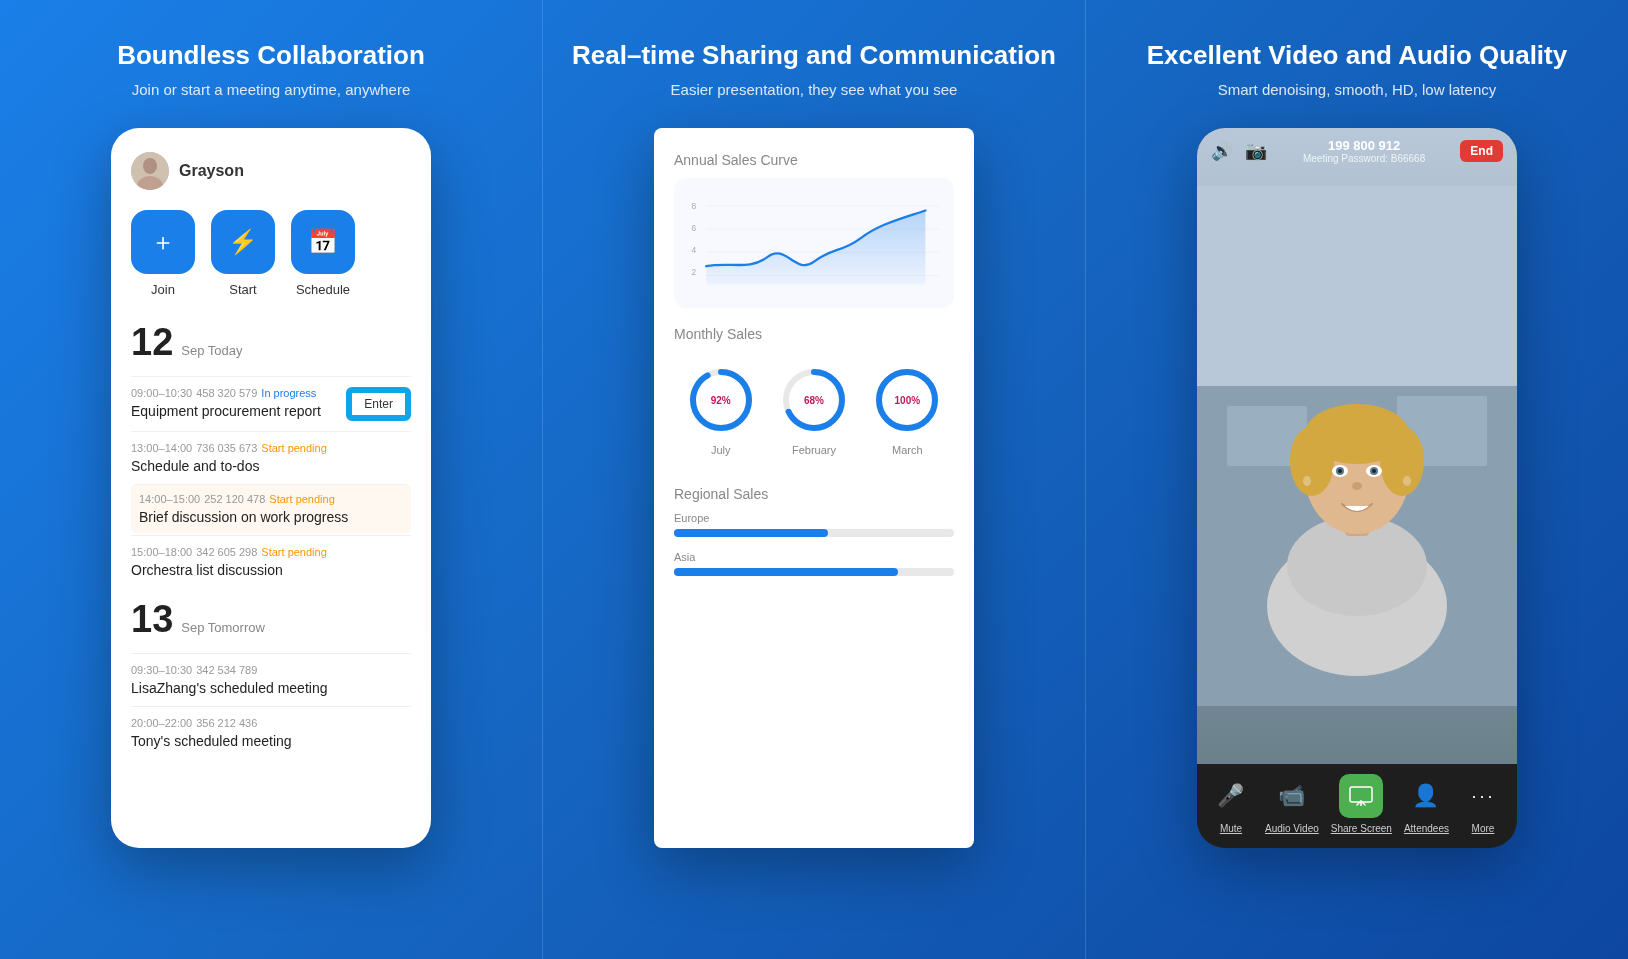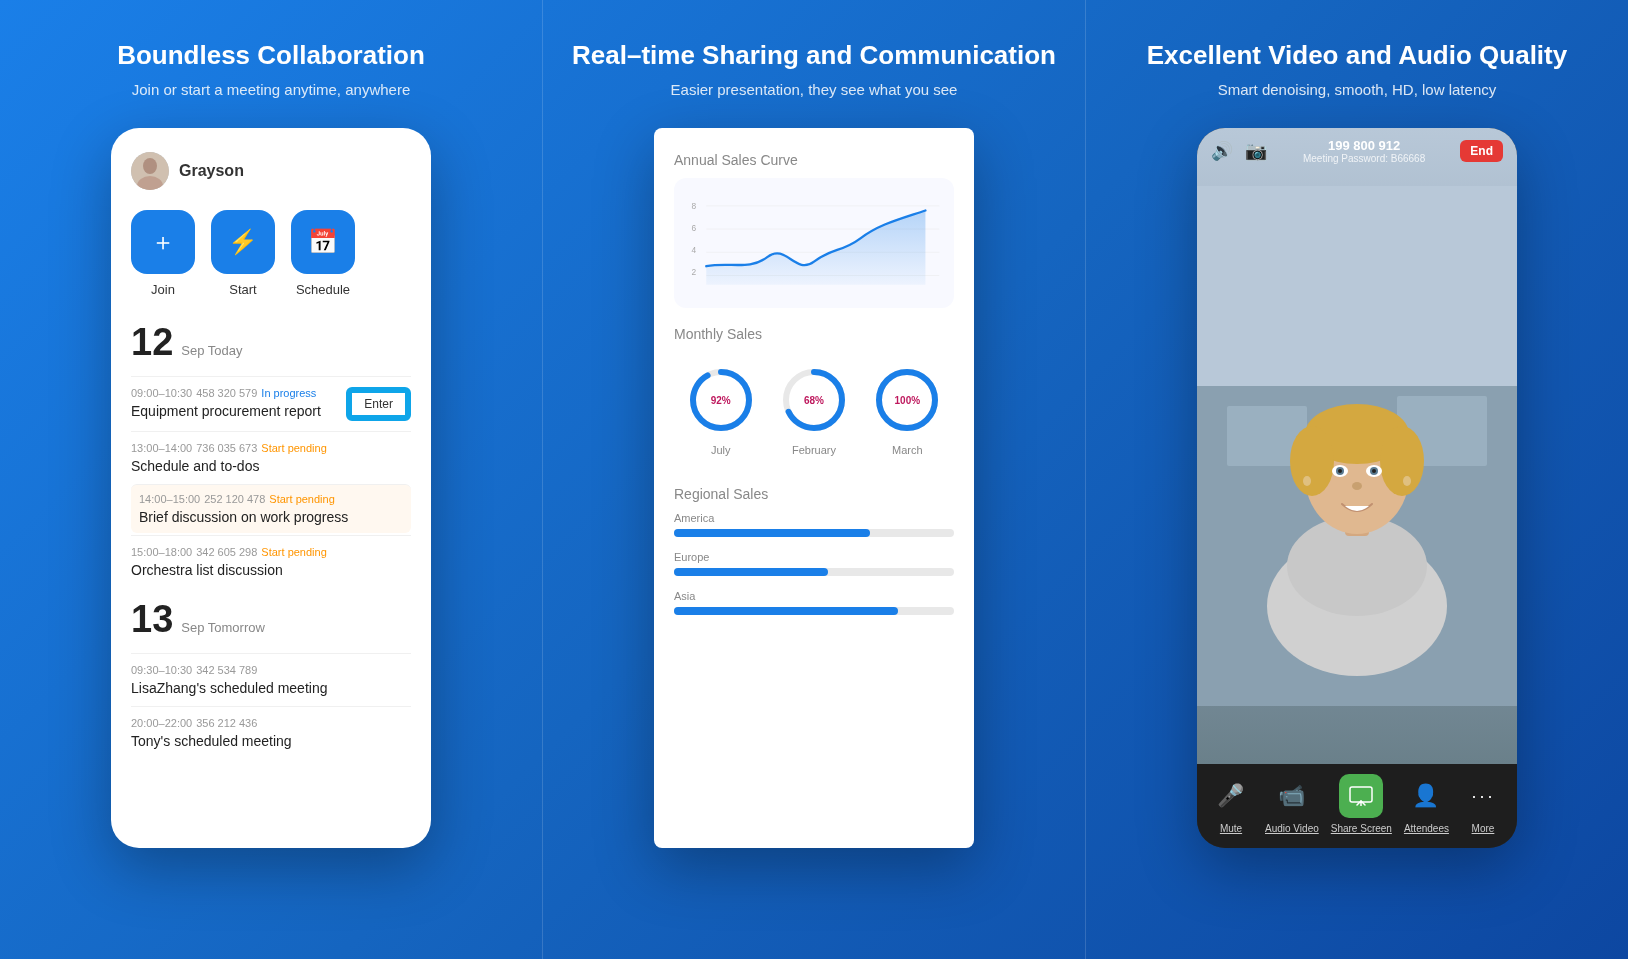--- a/index.html
+++ b/index.html
@@ -547,26 +547,20 @@
           </svg>
           <div class="donut-val">100%</div>
         </div>
         <div class="donut-label">March</div>
       </div>
     </div>
 
     <div class="section-title">Regional Sales</div>
     <div class="regional-section">
       <div class="region-item">
-        <div class="region-label">America</div>
-        <div class="bar-bg">
-          <div class="bar-fill" style="width: 70%"></div>
-        </div>
-      </div>
-      <div class="region-item">
         <div class="region-label">Europe</div>
         <div class="bar-bg">
           <div class="bar-fill" style="width: 55%"></div>
         </div>
       </div>
       <div class="region-item">
         <div class="region-label">Asia</div>
         <div class="bar-bg">
           <div class="bar-fill" style="width: 80%"></div>
         </div>

